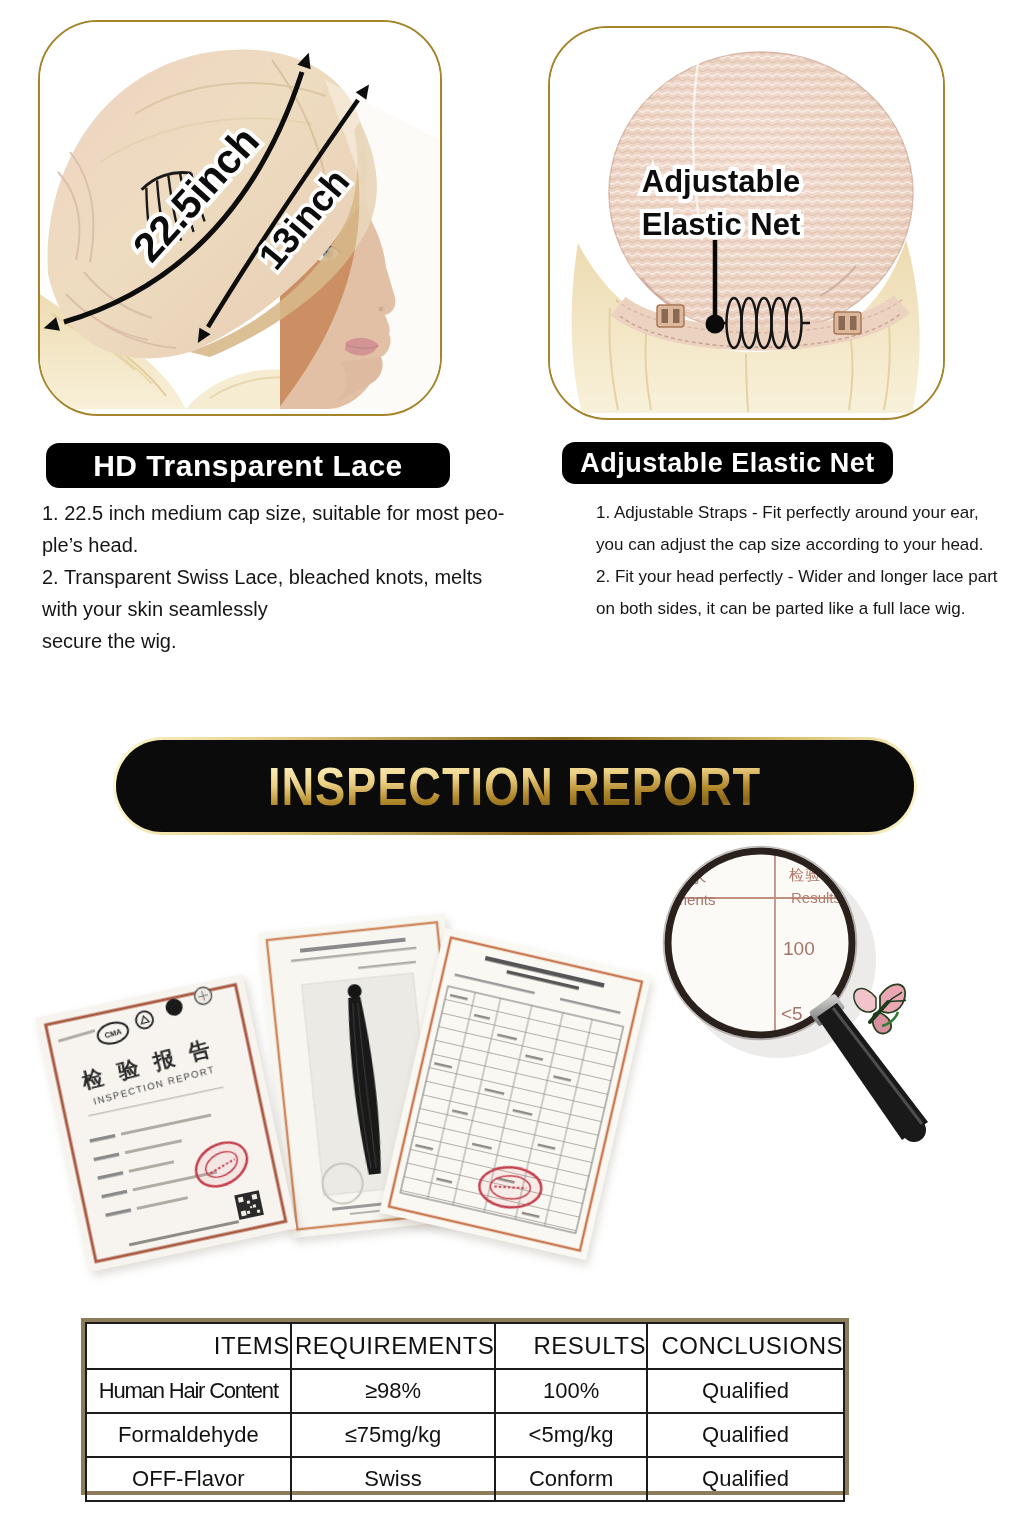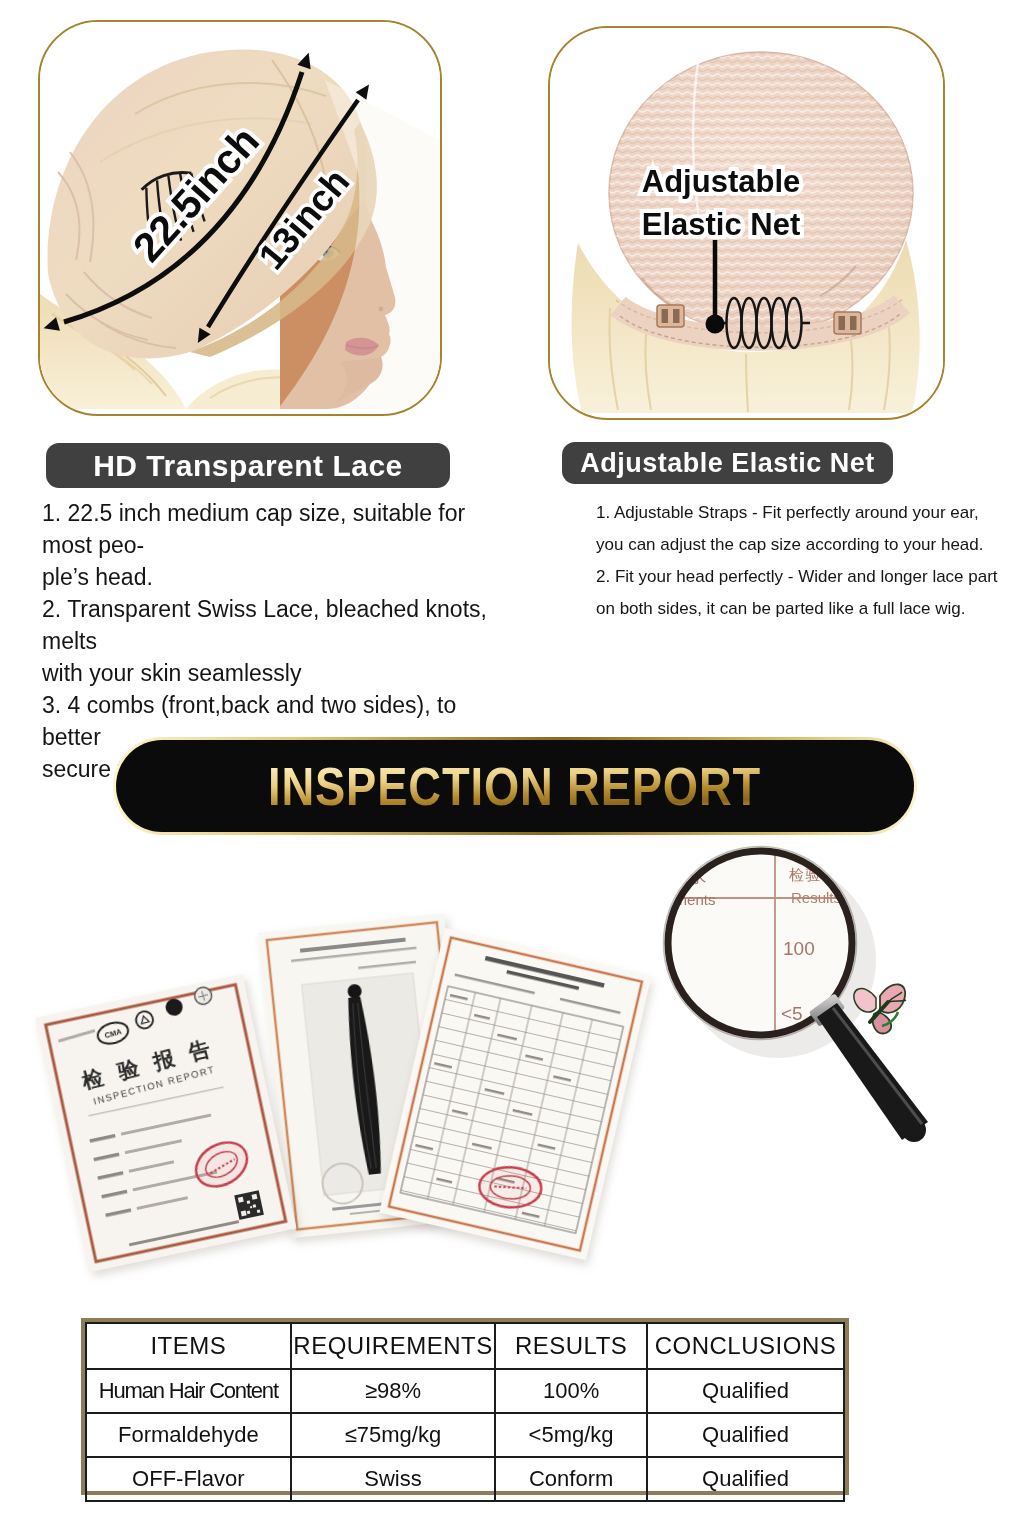--- a/index.html
+++ b/index.html
@@ -6,27 +6,27 @@
   .page{position:relative;width:1024px;height:1524px;background:#fff;overflow:hidden;
         font-family:"Liberation Sans",sans-serif;}
 
   
   .photo-card{position:absolute;border:2.5px solid #a5842c;border-radius:60px;overflow:hidden;background:#fff;}
   .card-left{left:38px;top:20px;width:400px;height:392px;}
   .card-right{left:548px;top:26px;width:393px;height:390px;}
   .photo-card svg{display:block;}
 
   
-  .banner{position:absolute;background:#404040;border-radius:13px;color:#ffffff;font-weight:700;
+  .banner{position:absolute;background:#000000;border-radius:13px;color:#ffffff;font-weight:700;
           display:flex;align-items:center;justify-content:center;letter-spacing:.5px;}
   .banner-left{left:46px;top:443px;width:404px;height:45px;font-size:30px;}
   .banner-right{left:562px;top:442px;width:331px;height:42px;font-size:27px;}
 
   
-  .features{position:absolute;color:#151515;font-size:23px;line-height:32px;font-weight:400;}
+  .features{position:absolute;color:#151515;font-size:20px;line-height:32px;font-weight:400;}
   .features-left{left:42px;top:497px;width:470px;}
   .features-right{left:596px;top:497px;width:455px;font-size:17px;}
 
   
   .pill-wrap{position:absolute;left:113px;top:737px;width:804px;height:98px;border-radius:49px;
              background:linear-gradient(100deg,#fdf6cf 0%,#e3c87e 22%,#8a671a 55%,#d9bc6a 82%,#fdf6cf 100%);}
   .pill{position:absolute;left:3px;top:3px;right:3px;bottom:3px;background:#0b0b0b;border-radius:46px;
         display:flex;align-items:center;justify-content:center;}
   .pill span{display:inline-block;font-size:54px;font-weight:800;letter-spacing:1px;transform:scaleX(.84);
         white-space:nowrap;color:#d9b05c;
@@ -39,21 +39,21 @@
   #doc3{left:445px;top:928px;transform:rotate(13deg);}
   #doc1{left:35px;top:1018px;transform:rotate(-12deg);}
   .mag{position:absolute;left:600px;top:820px;}
 
   
   .table-wrap{position:absolute;left:81px;top:1318px;width:768px;height:177px;box-sizing:border-box;
               border:4px solid #8d7c59;background:#fff;}
   table.report{border-collapse:collapse;width:100%;height:100%;table-layout:fixed;}
   table.report th,table.report td{border:2.4px solid #1c1c1c;text-align:center;vertical-align:middle;
               color:#111;font-weight:400;padding:0;}
-  table.report th{font-size:24px;height:44px;letter-spacing:.5px;}
+  table.report th{font-size:24px;height:44px;letter-spacing:.5px;text-align:right;}
   table.report td{font-size:22px;height:42px;}
   td.tight{letter-spacing:-1.2px;}
 </style>
 </head>
 <body>
 
 <div class="page">
 
   <div class="photo-card card-left">
     <svg width="400" height="387" viewBox="0 0 400 387">
@@ -215,21 +215,20 @@
   </div>
 
   <div class="banner banner-left">HD Transparent Lace</div>
   <div class="banner banner-right">Adjustable Elastic Net</div>
 
   <div class="features features-left">
     <div>1. 22.5 inch medium cap size, suitable for most peo-</div>
     <div>ple’s head.</div>
     <div>2. Transparent Swiss Lace, bleached knots, melts</div>
     <div>with your skin seamlessly</div>
-    <div>3. 4 combs (front,back and two sides), to better</div>
     <div>secure the wig.</div>
   </div>
   <div class="features features-right">
     <div>1. Adjustable Straps - Fit perfectly around your ear,</div>
     <div>you can adjust the cap size according to your head.</div>
     <div>2. Fit your head perfectly - Wider and longer lace part</div>
     <div>on both sides, it can be parted like a full lace wig.</div>
   </div>
 
   <div class="pill-wrap">

